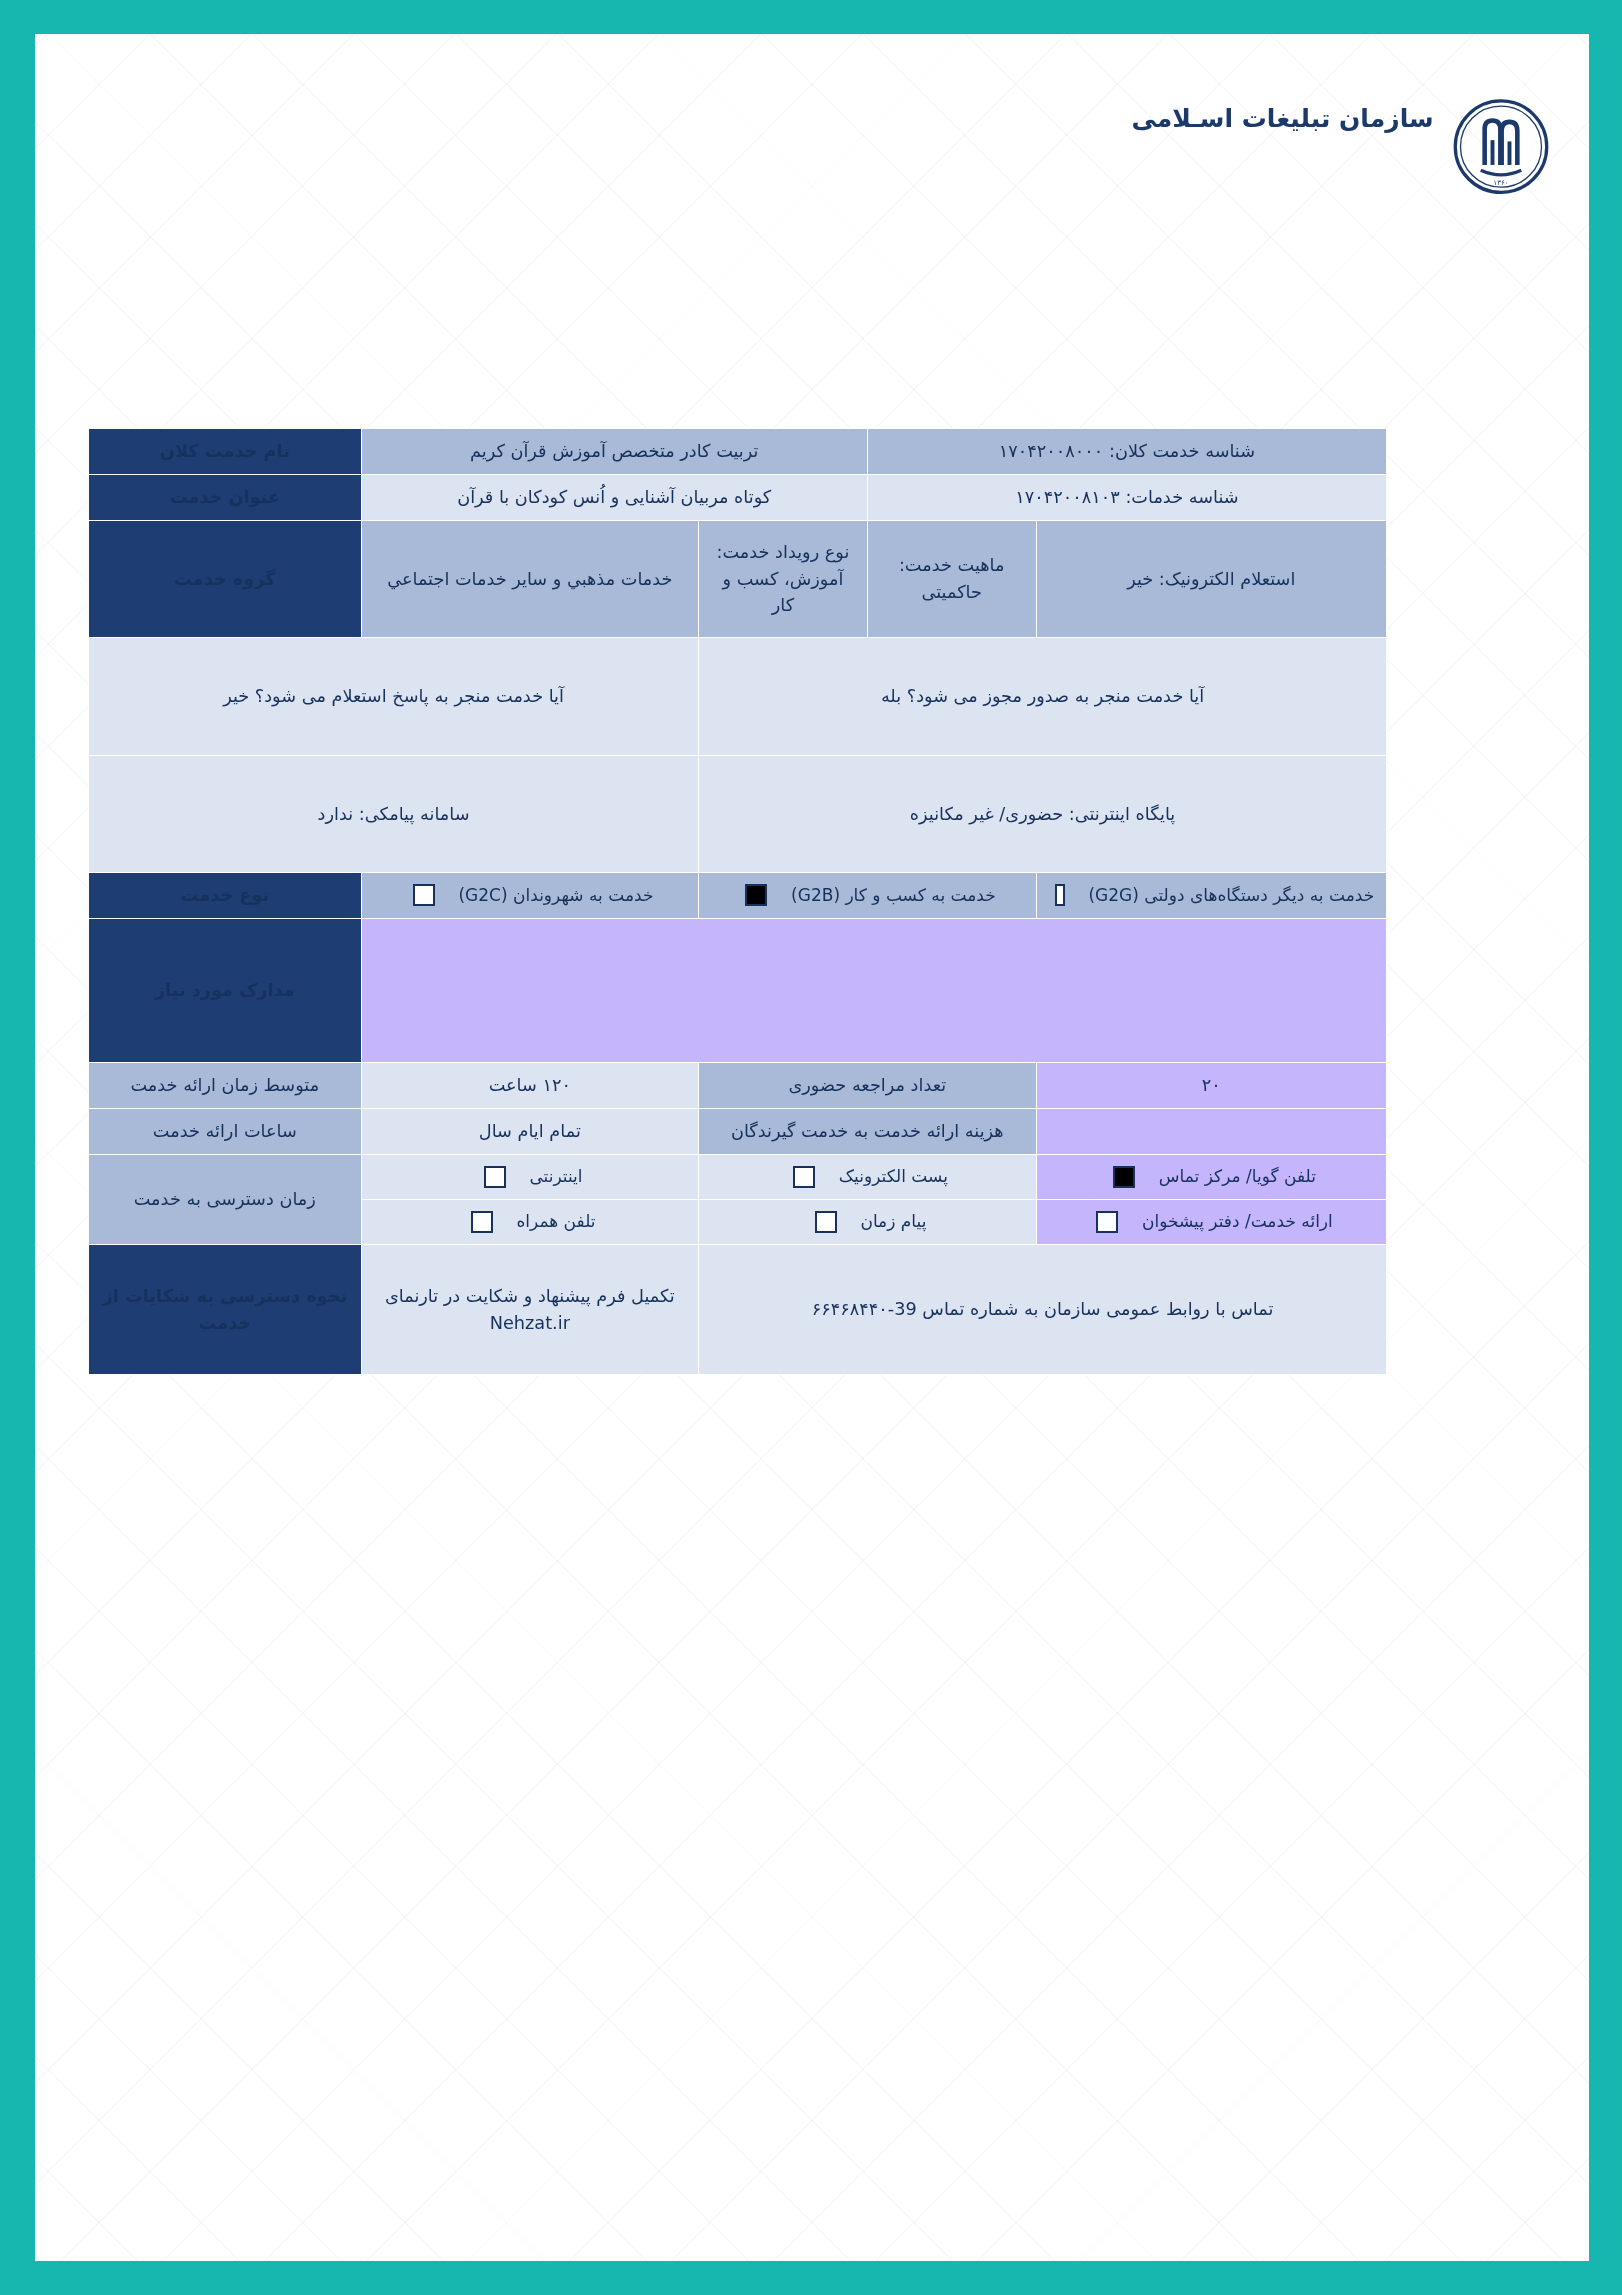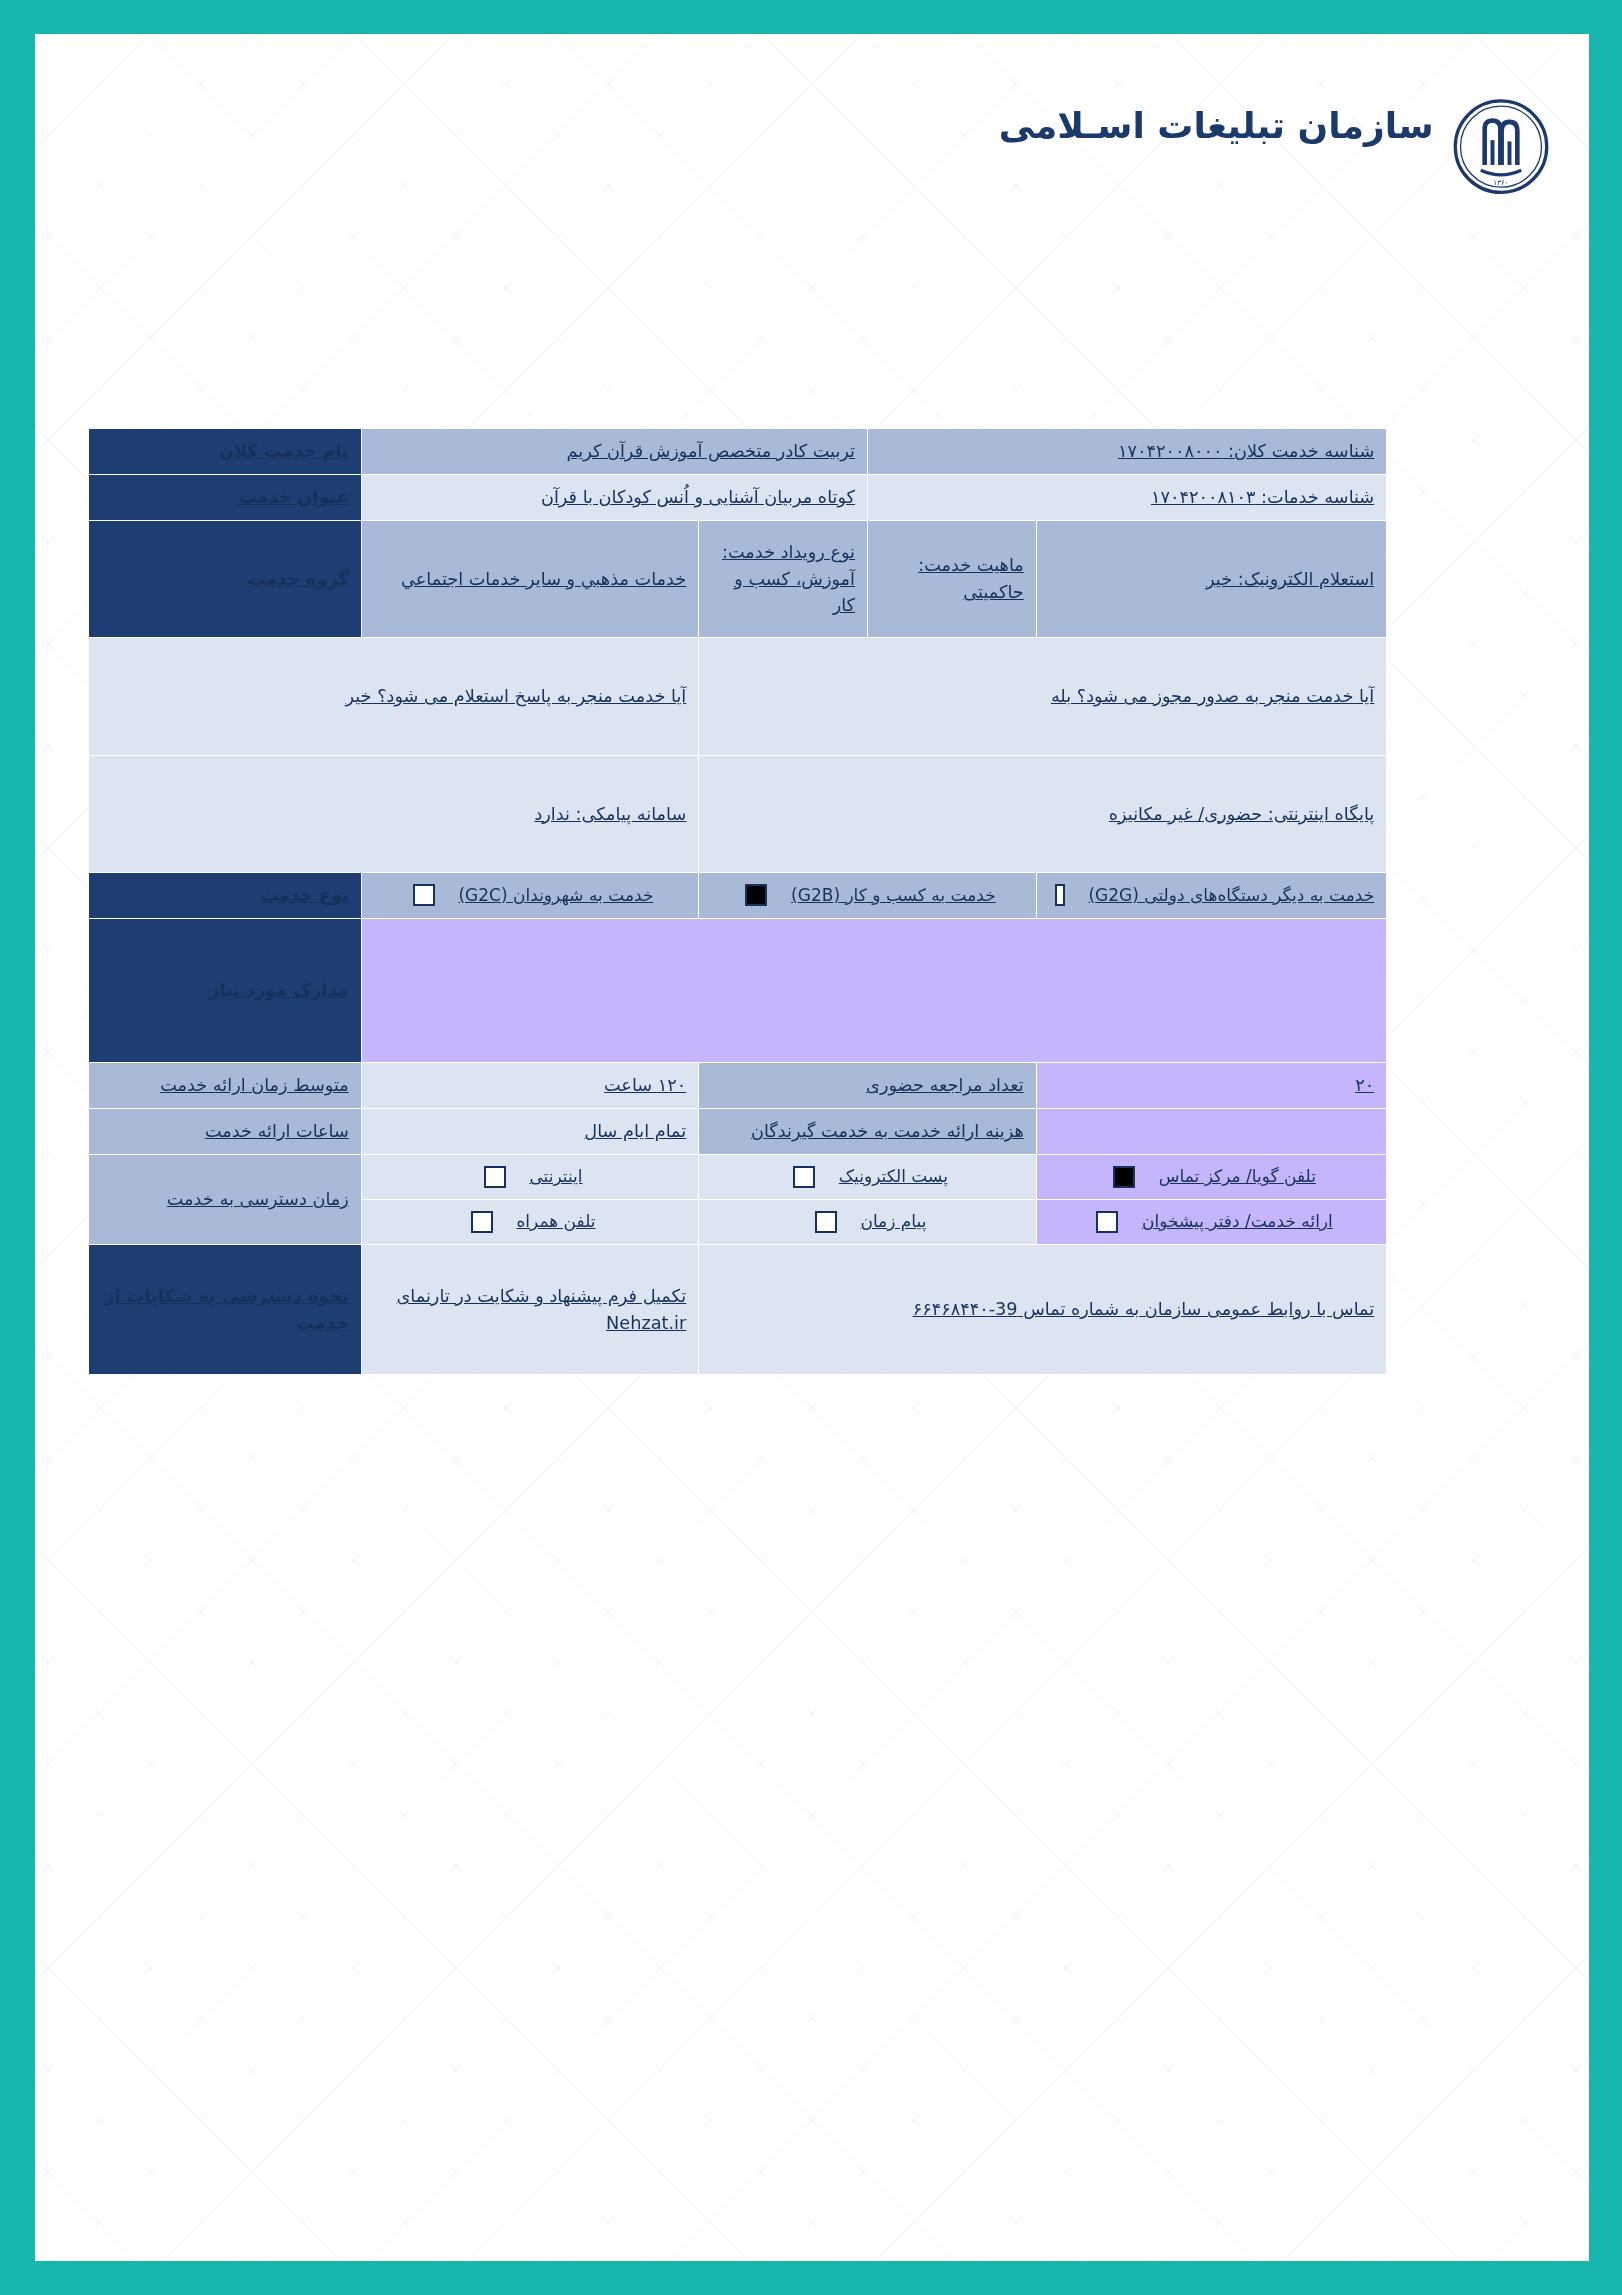--- a/index.html
+++ b/index.html
@@ -30,21 +30,21 @@
     top:59px;right:39px;
     display:flex;align-items:flex-start;gap:18.4px;
     z-index:3;
   }
   .header-texts{text-align:left;}
   .title1{
     font-size:35px;font-weight:bold;color:#1b3a6b;
     letter-spacing:-0.7px;line-height:1.25;white-space:nowrap;
   }
   .title2{
-    font-size:36px;font-weight:bold;color:#1b3a6b;
+    font-size:25px;font-weight:bold;color:#1b3a6b;
     line-height:1.35;margin-top:9.2px;white-space:nowrap;
   }
   .logo{
     width:98px;height:108px;position:relative;flex:none;
   }
   .logo svg{width:98px;height:108px;display:block;}
 
   
   table.svc{
     position:absolute;
@@ -52,23 +52,23 @@
     width:1299px;
     border-collapse:collapse;
     table-layout:fixed;
     z-index:3;
   }
   table.svc td{
     border:1.3px solid #ffffff;
     padding:9.2px 11.8px;
     font-size:17.7px;
     color:#16325c;
+    text-align:center;
     vertical-align:middle;
     line-height:1.5;
-    text-decoration:underline;
   }
   .lbl{            
     background:#1e3d72;color:#ffffff;font-weight:bold;font-size:19px;
   }
   .mid{            
     background:#a8bad8;
   }
   .lite{           
     background:#dde4f1;
   }

